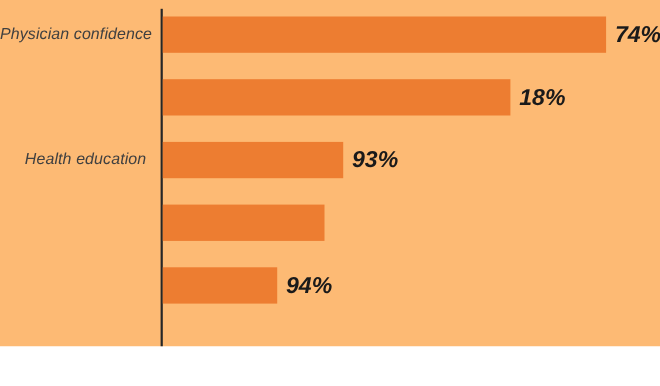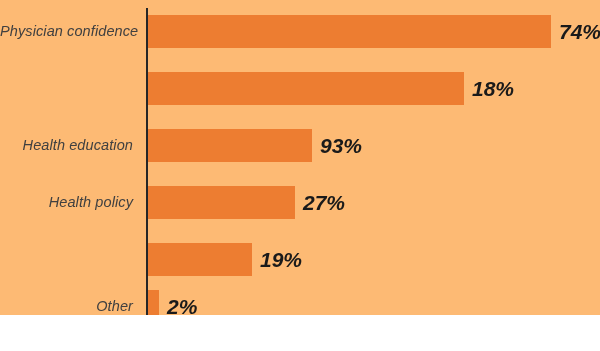--- a/index.html
+++ b/index.html
@@ -92,30 +92,23 @@
       <div class="value-label" style="left: 472px;">18%</div>
     </div>
 
     <div class="bar-row" style="top:129px;">
       <div class="cat-label">Health education</div>
       <div class="bar" style="width: 164px;"></div>
       <div class="value-label" style="left: 320px;">93%</div>
     </div>
 
     <div class="bar-row" style="top:186px;">
-      <div class="cat-label">Health policy</div>
       <div class="bar" style="width: 147px;"></div>
-      <div class="value-label" style="left: 303px;">27%</div>
     </div>
 
     <div class="bar-row" style="top:243px;">
       <div class="bar" style="width: 104px;"></div>
-      <div class="value-label" style="left: 260px;">19%</div>
+      <div class="value-label" style="left: 260px;">94%</div>
     </div>
 
-    <div class="bar-row" style="top:290px;">
-      <div class="cat-label">Other</div>
-      <div class="bar" style="width: 11px;"></div>
-      <div class="value-label" style="left: 167px;">2%</div>
-    </div>
 
   </div>
 </div>
 
 </body></html>

